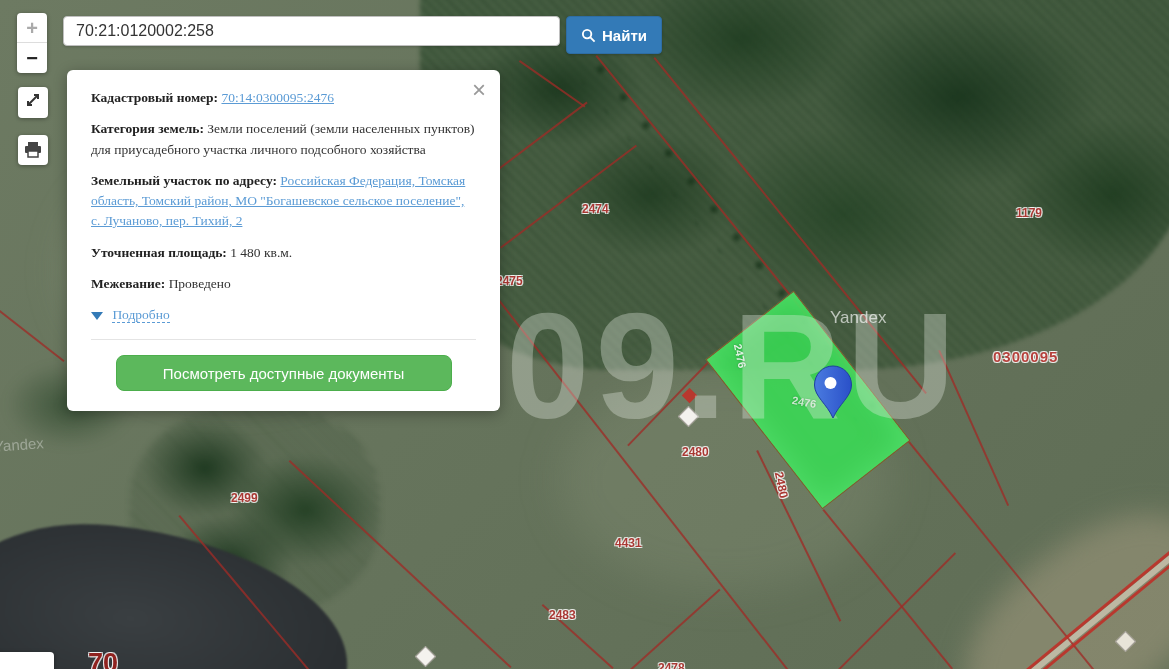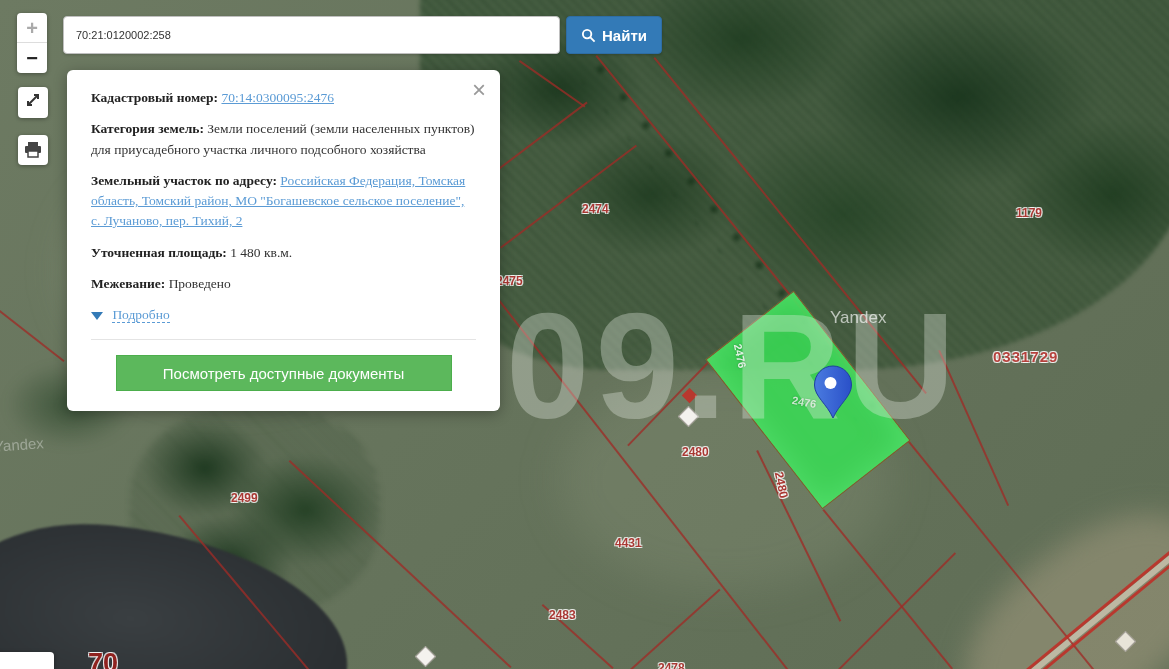--- a/index.html
+++ b/index.html
@@ -121,22 +121,22 @@
 
   
   .wm-big { position:absolute; left:506px; top:280px; font-size:150px; font-weight:bold;
     color:rgba(232,238,228,.34); letter-spacing:6px; pointer-events:none; user-select:none; }
   .wm-yx1 { position:absolute; left:830px; top:308px; font-size:17px;
     color:rgba(255,255,255,.65); pointer-events:none; }
   .wm-yx2 { position:absolute; left:-6px; top:436px; font-size:15px;
     color:rgba(255,255,255,.35); transform:rotate(-4deg); pointer-events:none; }
 
   
-  .search-input { position:absolute; left:63px; top:16px; width:497px; height:38px;
-    border:1px solid #bfbfbf; border-radius:4px; padding:0 12px; font-size:11px;
+  .search-input { position:absolute; left:63px; top:16px; width:497px; height:30px;
+    border:1px solid #bfbfbf; border-radius:4px; padding:0 12px; font-size:16px;
     color:#333; background:#fff; font-family:"Liberation Sans",sans-serif;
     box-shadow:0 1px 3px rgba(0,0,0,.18); }
   .search-btn { position:absolute; left:566px; top:16px; height:38px; padding:0 14px;
     background:#337ab7; border:1px solid #2e6da4; border-radius:4px; color:#fff;
     font-size:15px; font-weight:bold; cursor:pointer; display:flex; align-items:center;
     gap:6px; box-shadow:0 1px 3px rgba(0,0,0,.2); font-family:"Liberation Sans",sans-serif; }
 
   
   .ctl { position:absolute; background:#fff; border-radius:4px;
     box-shadow:0 1px 4px rgba(0,0,0,.35); text-align:center; cursor:pointer; }
@@ -158,21 +158,21 @@
   .popup a { color:#5b9bd5; text-decoration:underline; cursor:pointer; }
   .popup .close { position:absolute; right:14px; top:8px; font-size:24px; color:#999;
     cursor:pointer; line-height:1; font-weight:normal; }
   .details-link { color:#5b9bd5; border-bottom:1px dashed #5b9bd5; text-decoration:none !important;
     cursor:pointer; }
   .caret { display:inline-block; width:0; height:0; border-left:6px solid transparent;
     border-right:6px solid transparent; border-top:8px solid #337ab7; margin-right:6px;
     vertical-align:middle; }
   .popup hr { border:none; border-top:1px solid #e4e4e4; margin:14px 0 15px 0; }
   .doc-btn { display:block; margin:0 auto; width:336px; height:36px; background:#5cb85c;
-    border:1px solid #4cae4c; border-radius:0; color:#fff; font-size:15px;
+    border:1px solid #4cae4c; border-radius:8px; color:#fff; font-size:15px;
     cursor:pointer; font-family:"Liberation Sans",sans-serif; }
 </style>
 </head>
 <body>
 
 <div id="stage">
 
   <div class="blob forest-tr"></div>
   <div class="blob field-light1"></div>
   <div class="blob field-light2"></div>
@@ -217,21 +217,21 @@
 
   <span class="mlabel p2474">2474</span>
   <span class="mlabel p2475">2475</span>
   <span class="mlabel p1179">1179</span>
   <span class="mlabel p2480a">2480</span>
   <span class="mlabel p2480b">2480</span>
   <span class="mlabel p2499">2499</span>
   <span class="mlabel p2621">4431</span>
   <span class="mlabel p2483">2483</span>
   <span class="mlabel p2478">2478</span>
-  <span class="mlabel quarter">0331729</span>
+  <span class="mlabel quarter">0300095</span>
   <span class="mlabel corner70">70</span>
 
   <div class="pin">
     <svg width="42" height="56" viewBox="0 0 42 56">
       <defs>
         <linearGradient id="ping" x1="0" y1="0" x2="1" y2="0">
           <stop offset="0" stop-color="#4a7be0"></stop>
             <stop offset="1" stop-color="#2a50c8"></stop>
         </linearGradient>
       </defs>

